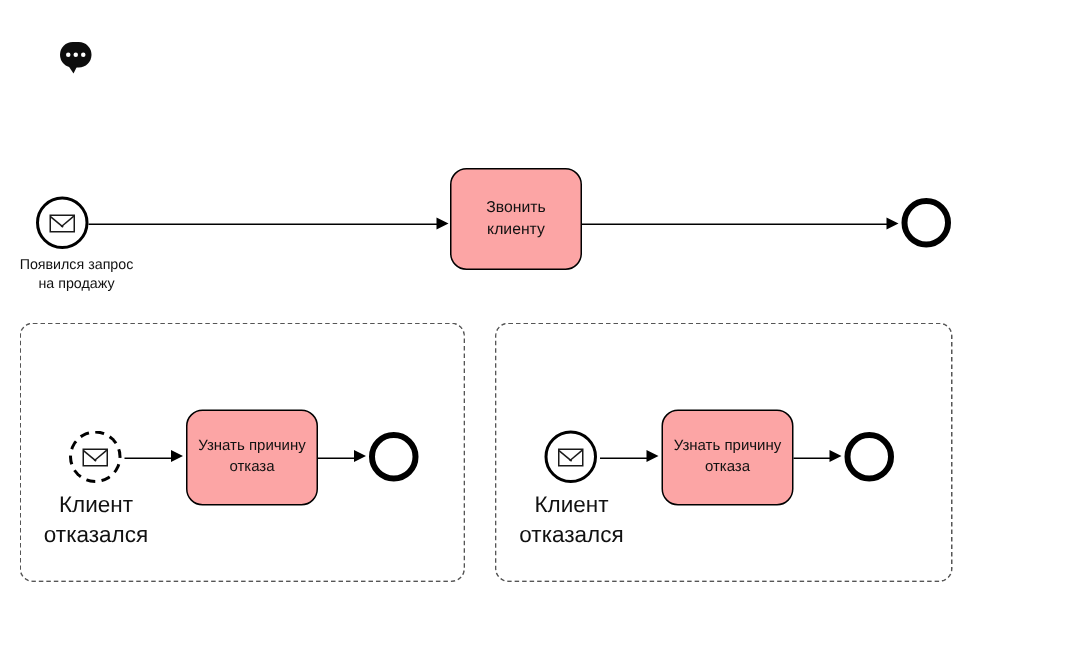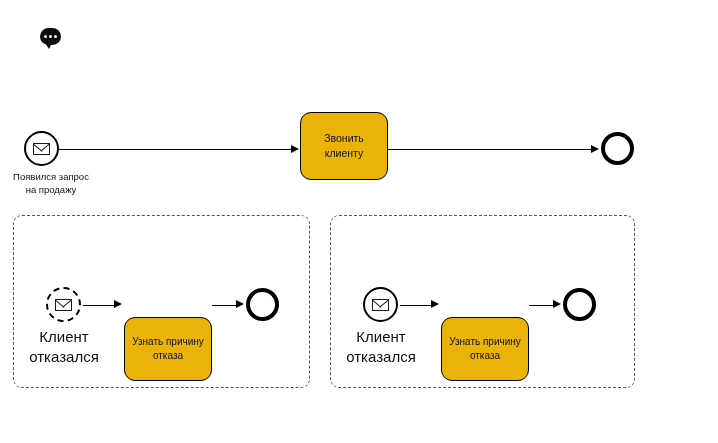--- a/index.html
+++ b/index.html
@@ -111,21 +111,21 @@
   }
   .envelope::after {
     right: 0.4px;
     transform-origin: right top;
     transform: rotate(-40deg);
   }
 
   
   .task {
     box-sizing: border-box;
-    background: #eab308;
+    background: #fca5a5;
     border: 1.6px solid #000000;
     border-radius: 11px;
     display: flex;
     align-items: center;
     justify-content: center;
     text-align: center;
     color: #111111;
     line-height: 1.45;
     padding: 2px 5px;
   }
@@ -133,21 +133,20 @@
     left: 300px;
     top: 112px;
     width: 88px;
     height: 68px;
     font-size: 10.5px;
   }
   .task-sub {
     width: 88px;
     height: 64px;
     font-size: 10px;
-    margin-top: 44px;
   }
 
   
   .flow {
     height: 0;
     border-top: 1.6px solid #000000;
   }
   .arrowhead {
     width: 0;
     height: 0;

